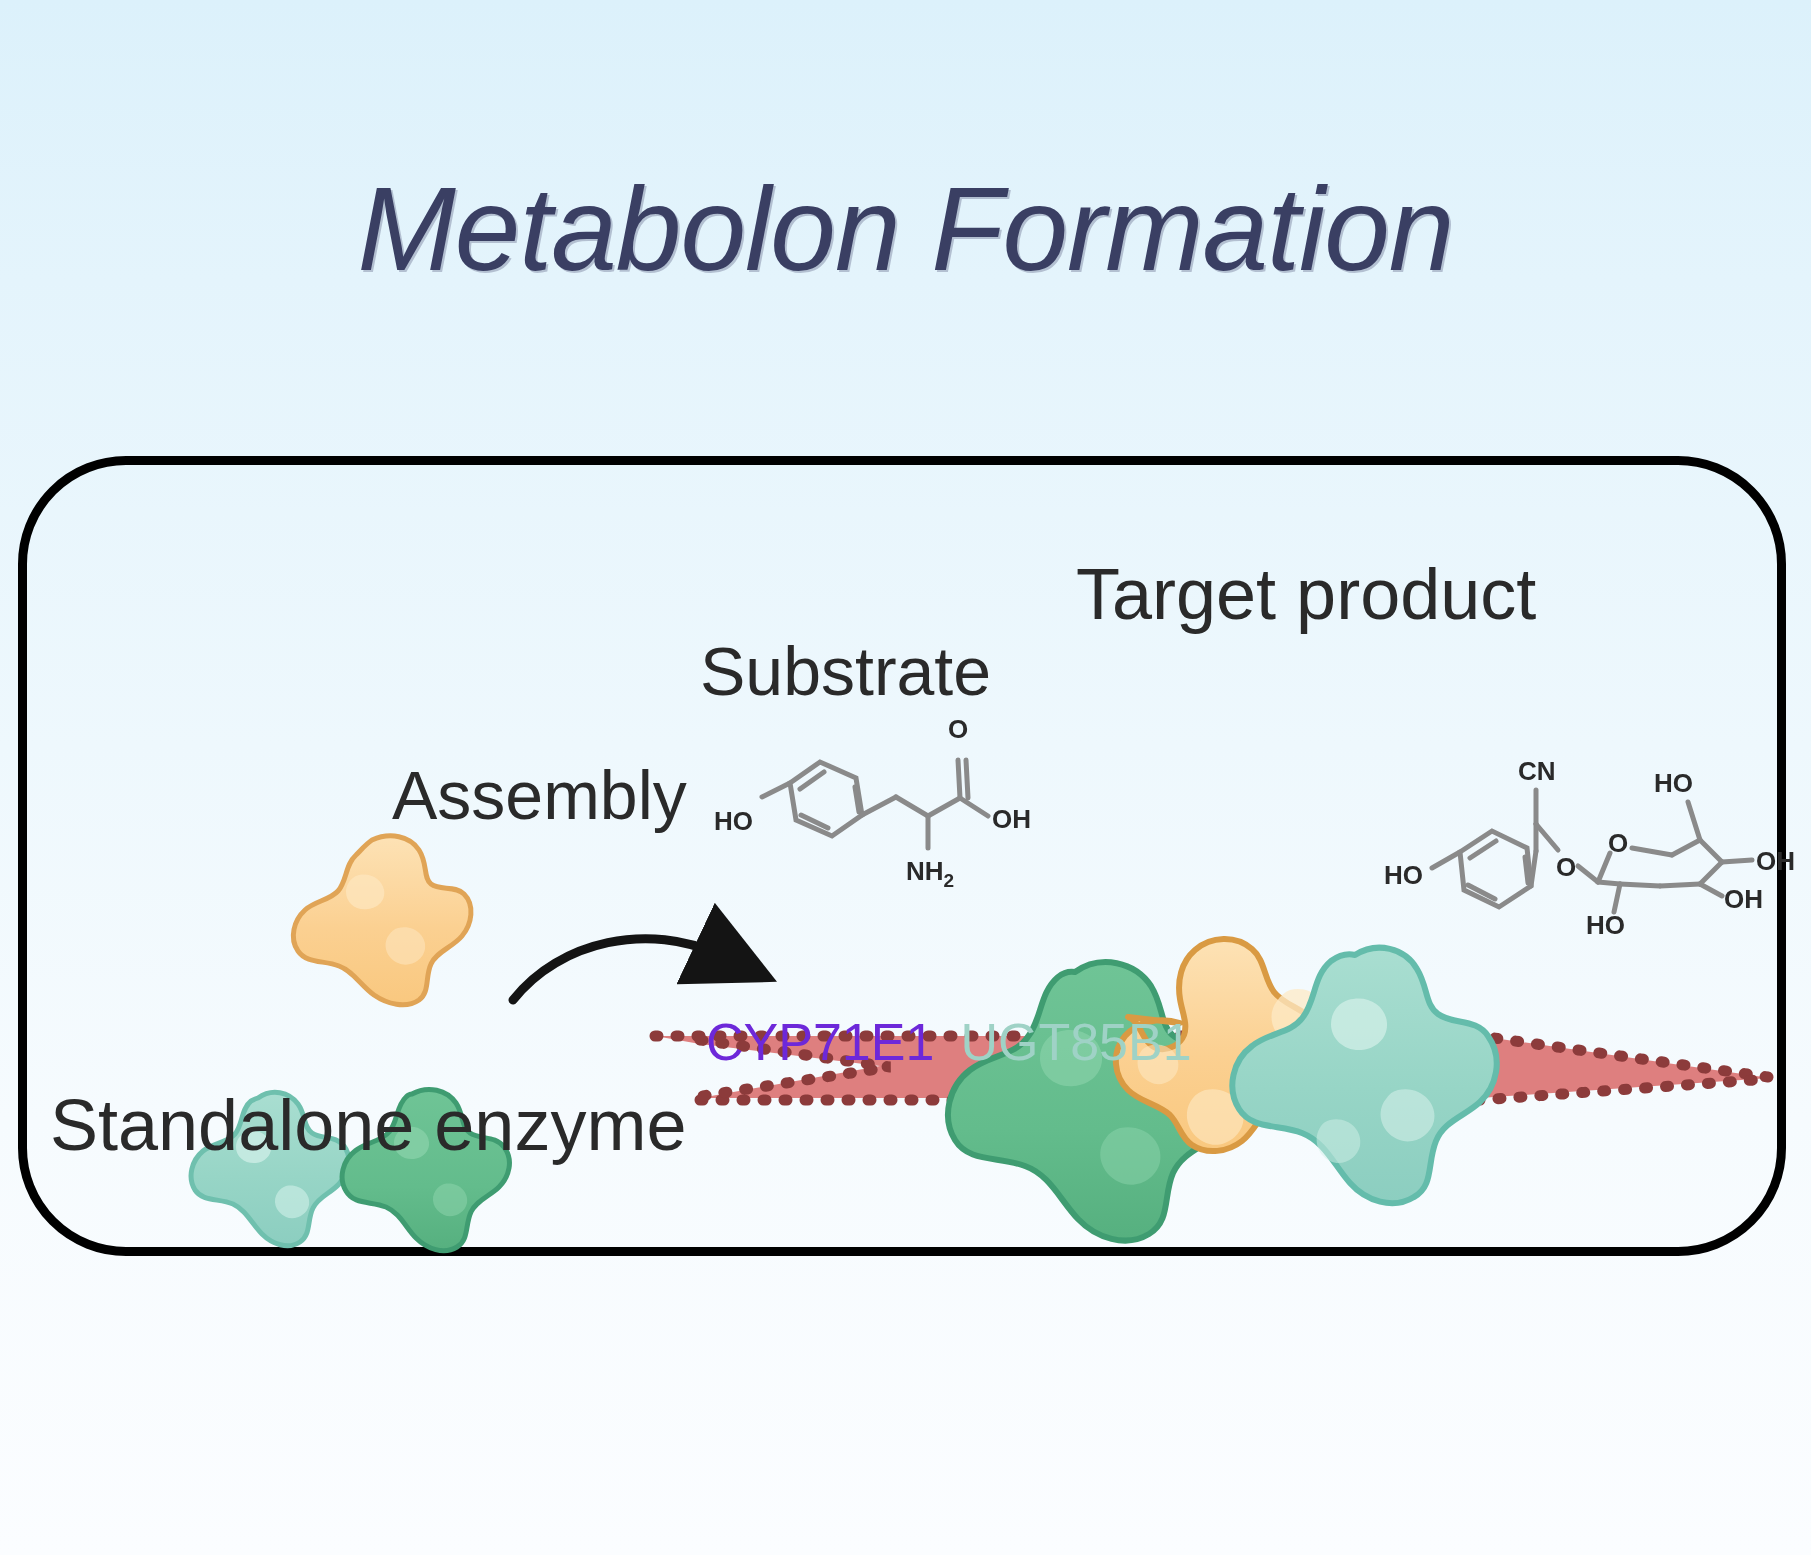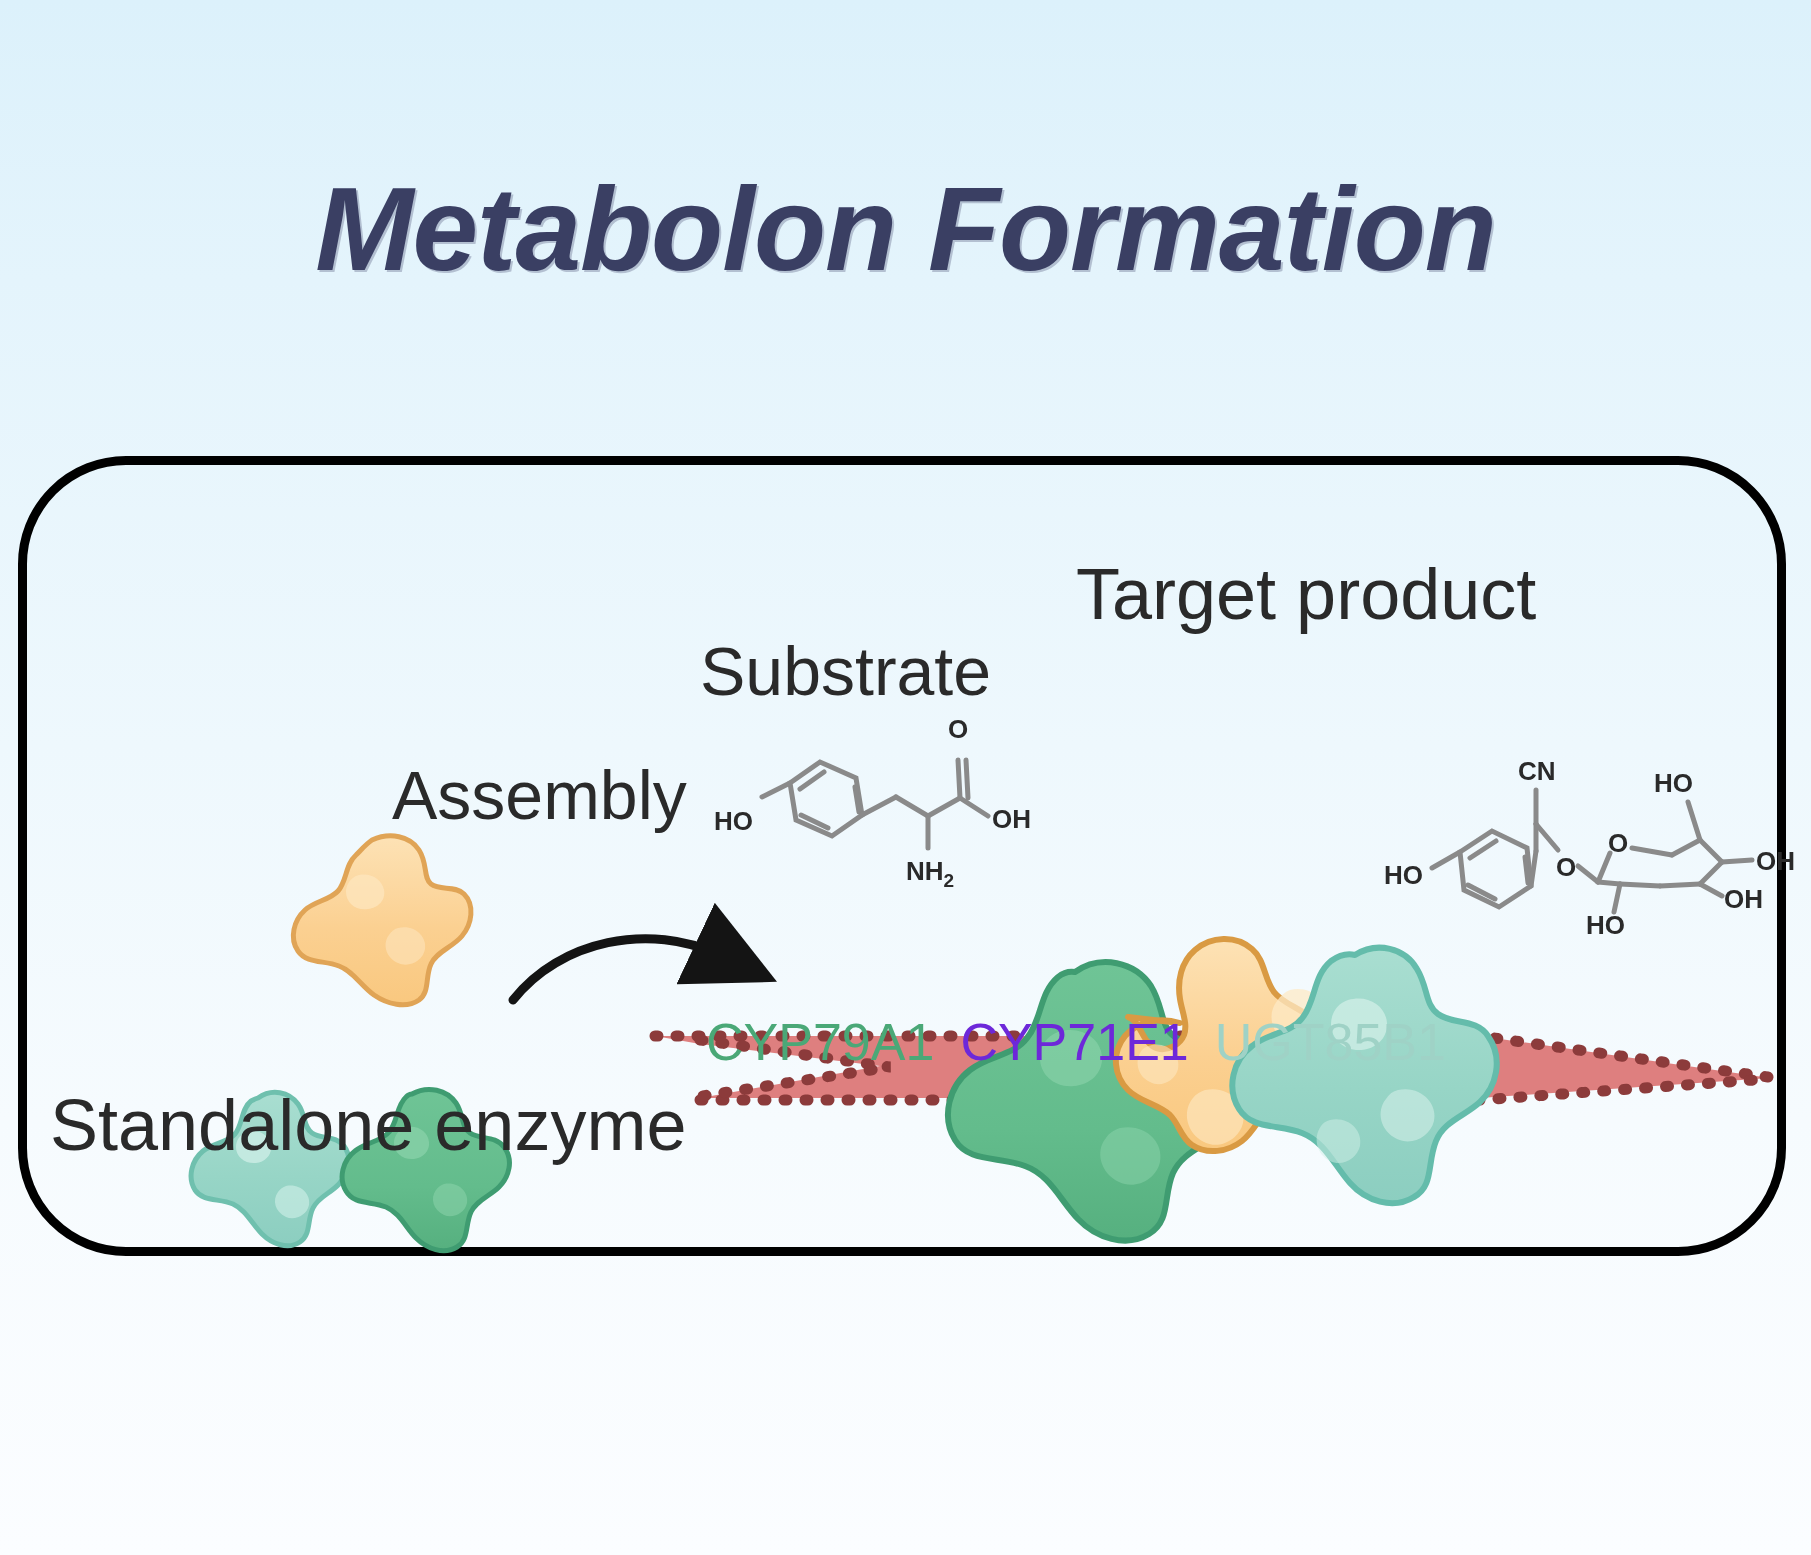--- a/index.html
+++ b/index.html
@@ -9,21 +9,21 @@
     background:linear-gradient(180deg,#dcf1fb 0%,#e4f4fc 18%,#eef8fd 48%,#f6fbfe 72%,#fbfdff 100%);
     overflow:hidden;position:relative;
   }
   #stage{position:absolute;inset:0;}
 
   
   .title{
     position:absolute;left:0;top:168px;width:1811px;
     text-align:center;
     font-size:118px;line-height:1.05;
-    font-weight:bold;font-style:italic;
+    font-weight:normal;font-style:italic;
     color:#3a3f63;
     letter-spacing:-1px;
     text-shadow:2px 2px 0 rgba(90,95,130,.35);
     white-space:nowrap;
   }
 
   
   .panel{
     position:absolute;left:18px;top:456px;
     width:1768px;height:800px;
@@ -229,18 +229,17 @@
       <text x="1384" y="884" font-size="26">HO</text>
     </g>
   </svg>
 
   <div class="lbl lbl-target">Target product</div>
   <div class="lbl lbl-substrate">Substrate</div>
   <div class="lbl lbl-assembly">Assembly</div>
   <div class="lbl lbl-standalone">Standalone enzyme</div>
 
   <div class="enz-row">
-    <span class="enz-green">CYP79A1</span>
     <span class="enz-orange">CYP71E1</span>
     <span class="enz-teal">UGT85B1</span>
   </div>
 
 </div>
 
 </body></html>

